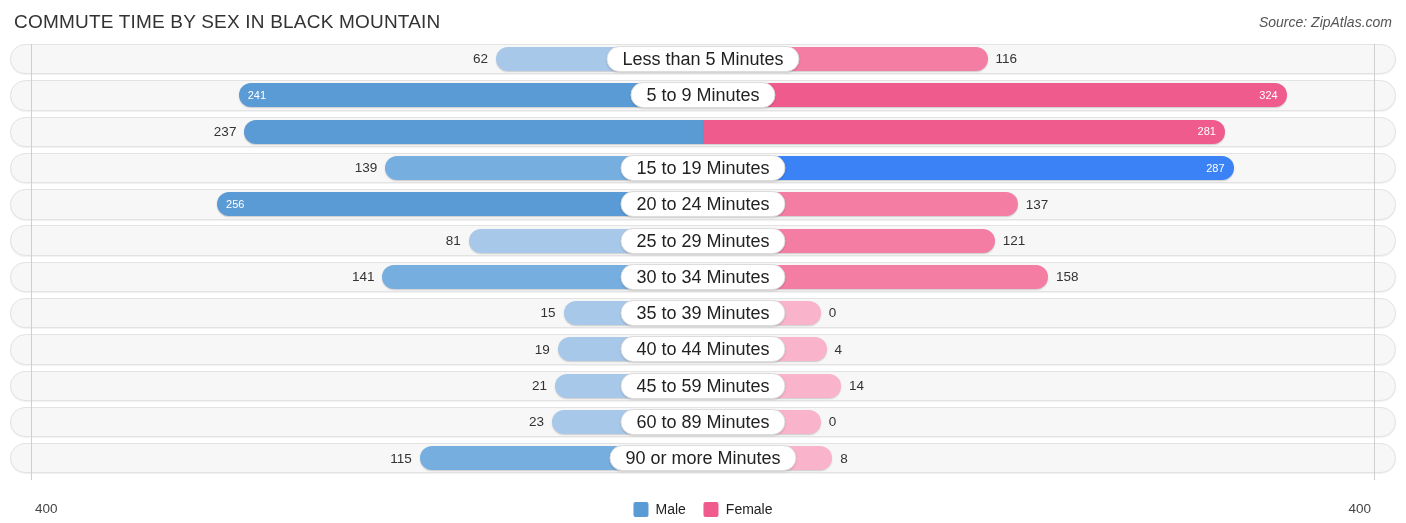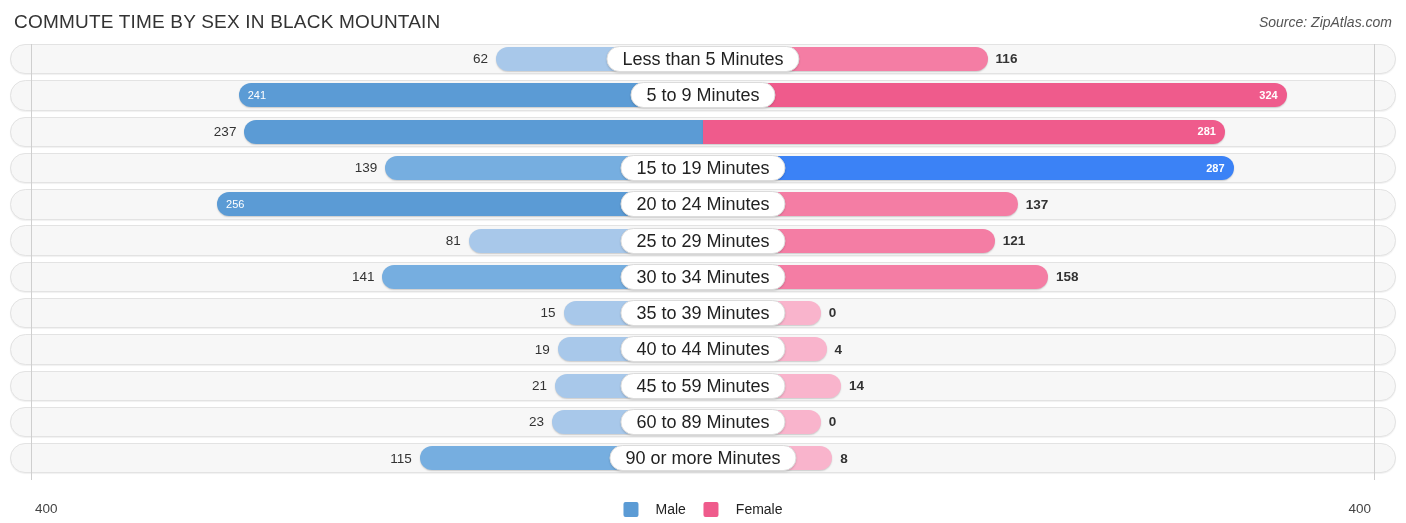--- a/index.html
+++ b/index.html
@@ -85,21 +85,21 @@
   }
 
   
   .half {
     position: absolute;
     top: 0; bottom: 0;
     display: flex;
     align-items: center;
   }
   .half.left  { left: 0;  width: 50%; flex-direction: row-reverse; justify-content: flex-start; }
-  .half.right { right: 0; width: 50%; flex-direction: row;         justify-content: flex-start; font-weight: bold; }
+  .half.right { right: 0; width: 50%; flex-direction: row;         justify-content: flex-start; }
 
   .bar {
     height: 24px;
     box-sizing: border-box;
     display: flex;
     align-items: center;
     position: relative;
     box-shadow: 0 1px 1.5px rgba(0,0,0,.18);
   }
   .half.left .bar {
@@ -171,21 +171,21 @@
     top: 8px;
     transform: translateX(-50%);
     display: flex;
     align-items: center;
     gap: 18px;
     white-space: nowrap;
   }
   .legend-item {
     display: flex;
     align-items: center;
-    gap: 17px;
+    gap: 7px;
   }
   .swatch {
     width: 15px;
     height: 15px;
     border-radius: 2px;
     display: inline-block;
   }
   .legend-label {
     font-size: 14px;
     color: #222;

